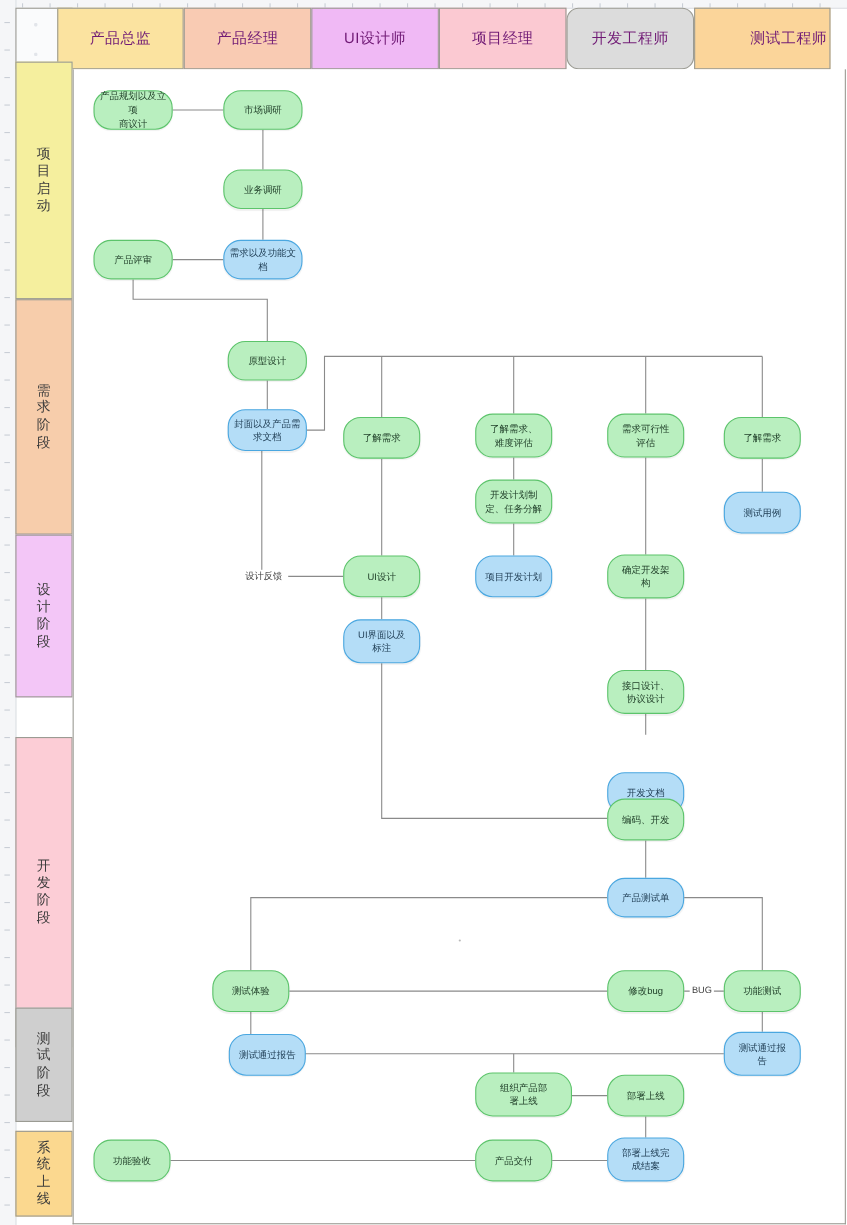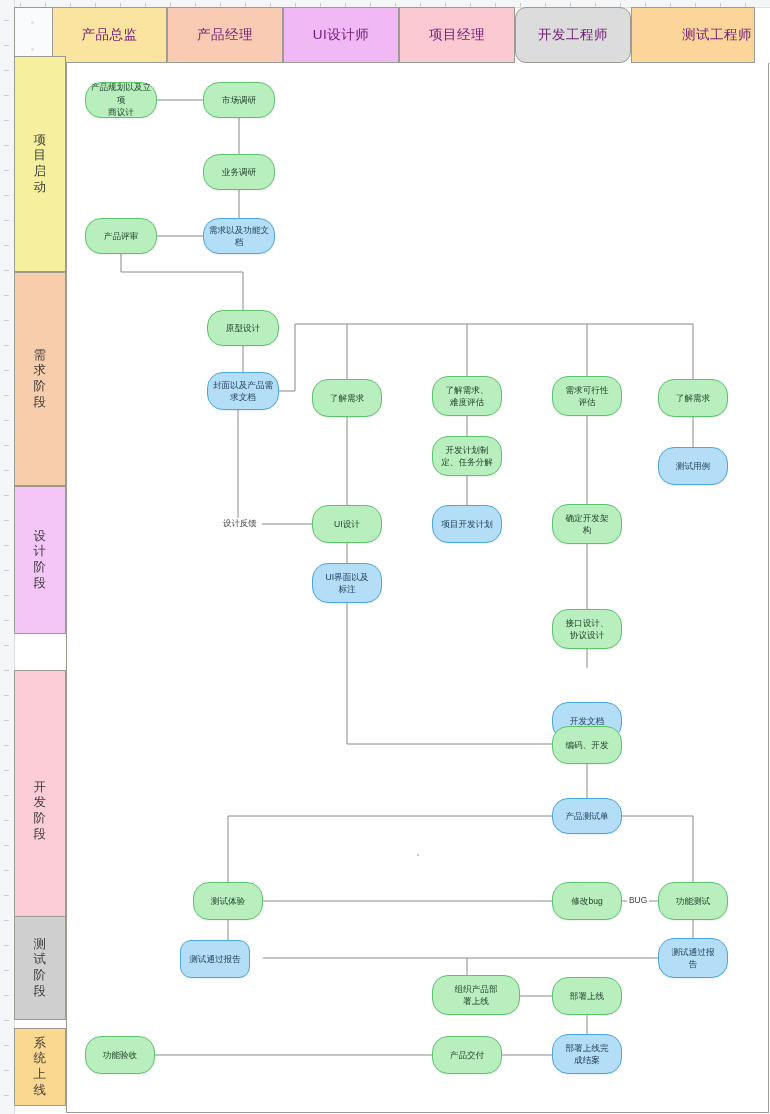--- a/index.html
+++ b/index.html
@@ -288,21 +288,21 @@
       </div>
       <div class="node green" style="left: 552px; top: 726px; width: 70px; height: 38px;">
         <span class="txt" style="white-space: pre-line;">编码、开发</span>
       </div>
       <div class="node blue" style="left: 552px; top: 798px; width: 70px; height: 36px;">
         <span class="txt" style="white-space: pre-line;">产品测试单</span>
       </div>
       <div class="node green" style="left: 193px; top: 882px; width: 70px; height: 38px;">
         <span class="txt" style="white-space: pre-line;">测试体验</span>
       </div>
-      <div class="node blue" style="left: 180px; top: 940px; width: 70px; height: 38px; border-radius: 11px;">
+      <div class="node blue" style="left: 208px; top: 940px; width: 70px; height: 38px;">
         <span class="txt" style="white-space: pre-line;">测试通过报告</span>
       </div>
       <div class="node green" style="left: 552px; top: 882px; width: 70px; height: 38px;">
         <span class="txt" style="white-space: pre-line;">修改bug</span>
       </div>
       <div class="node green" style="left: 658px; top: 882px; width: 70px; height: 38px;">
         <span class="txt" style="white-space: pre-line;">功能测试</span>
       </div>
       <div class="node blue" style="left: 658px; top: 938px; width: 70px; height: 40px;">
         <span class="txt" style="white-space: pre-line;">测试通过报

